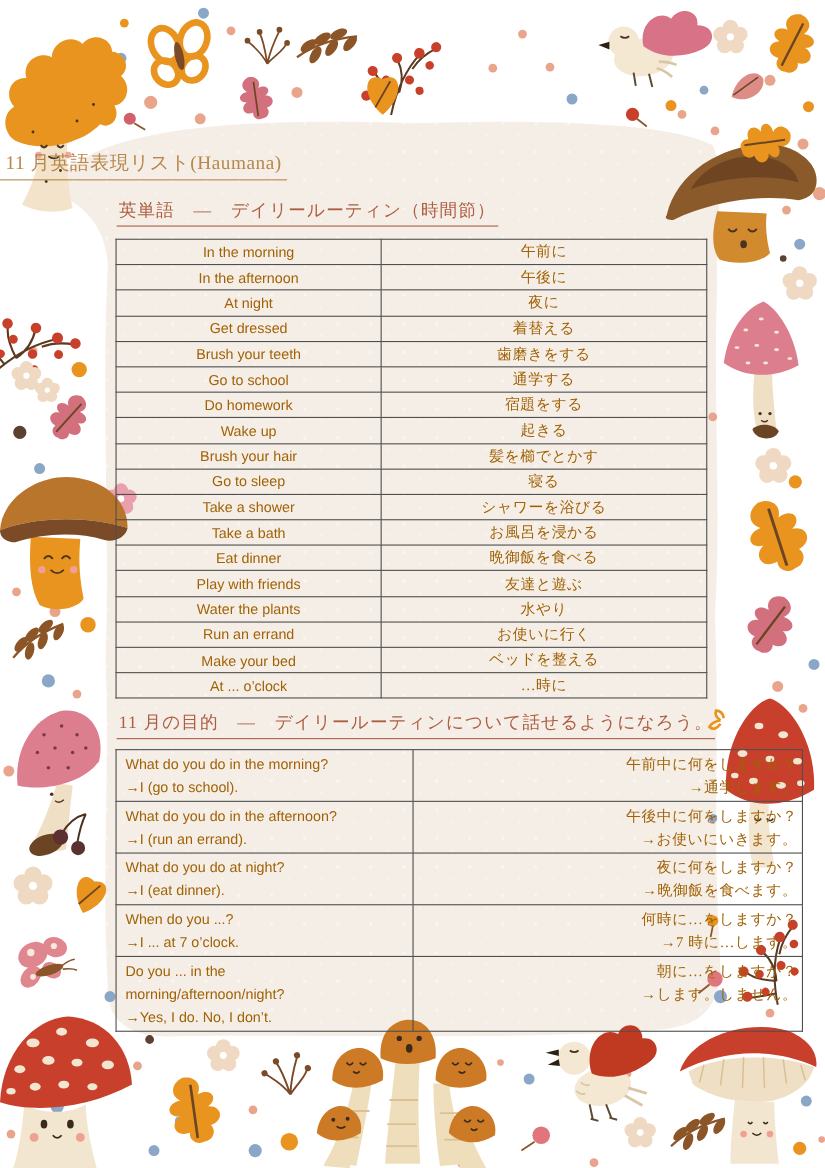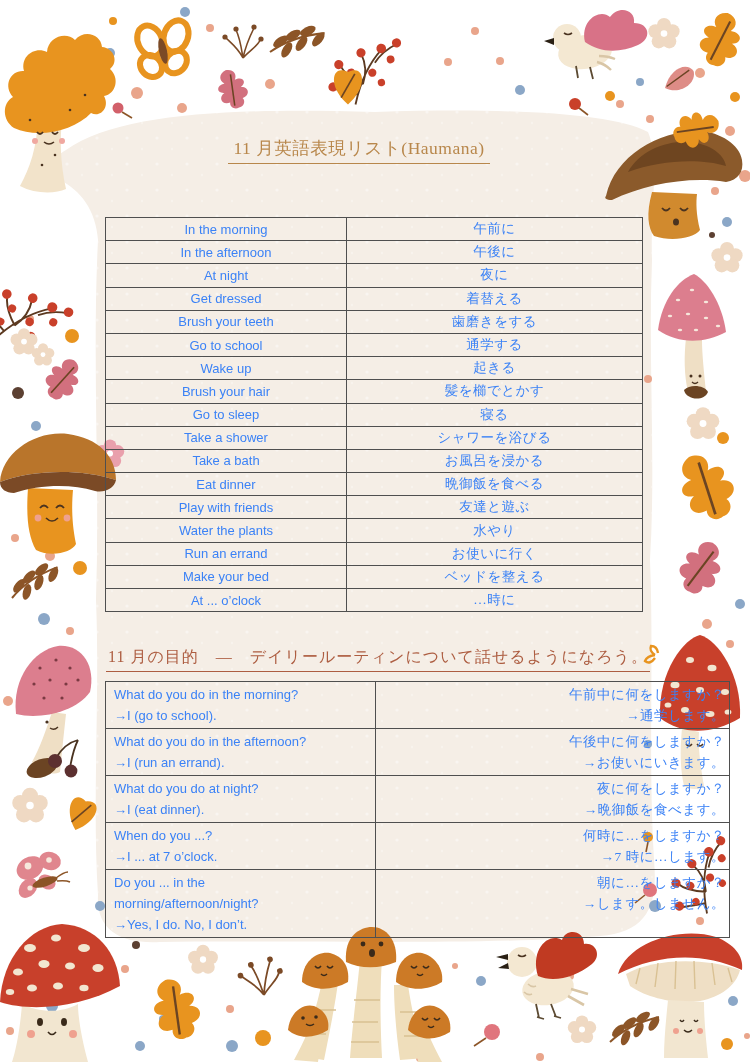--- a/index.html
+++ b/index.html
@@ -1,35 +1,35 @@
 <!DOCTYPE html>
 <html><head>
 <meta charset="utf-8">
 <style>
   html,body{margin:0;padding:0;background:#fff;}
   .page{position:relative;width:750px;height:1062px;background:#ffffff;overflow:hidden;
         font-family:"Liberation Sans",sans-serif;}
   svg.deco{position:absolute;left:0;top:0;z-index:1;}
   .content{position:absolute;left:0;top:0;width:750px;height:1062px;z-index:2;}
 
-  .title-wrap{position:absolute;top:136px;left:0;width:670px;text-align:center;padding-left:24px;}
+  .title-wrap{position:absolute;top:136px;left:0;width:670px;text-align:left;}
   .title-wrap span{display:inline-block;font-family:"Liberation Serif","DejaVu Serif",serif;
       font-size:17.5px;color:#B8874B;border-bottom:1.5px solid #B8874B;
       padding:0 5px 3px;letter-spacing:.5px;}
 
   .sec{position:absolute;left:106px;}
   .sec span{display:inline-block;font-family:"Liberation Serif","DejaVu Serif",serif;
       font-size:16px;color:#AD5D41;border-bottom:1.5px solid #AD5D41;
       padding:0 2px 3px;letter-spacing:1px;}
   #sec1{top:181px;}
   #sec2{top:647px;}
 
   table{position:absolute;left:105px;border-collapse:collapse;table-layout:fixed;
         border:1.5px solid #4F4F4F;}
-  td{border:1px solid #4F4F4F;color:#3b82f6;}
+  td{border:1px solid #4F4F4F;color:#a16207;}
 
   #t1{top:217px;width:538px;}
   #t1 td{height:22.2px;text-align:center;vertical-align:middle;padding:0;}
   #t1 td.en{width:240px;font-size:13px;}
   #t1 td.ja{font-family:"Liberation Serif","DejaVu Serif",serif;font-size:13.5px;letter-spacing:.5px;margin-top:20px;}
 
   #t2{top:681px;width:625px;}
   #t2 td{vertical-align:top;text-align:left;padding:2px 4px 2px 8px;}
   #t2 td.en{width:257px;font-size:13px;}
   #t2 td.ja{font-family:"Liberation Serif","DejaVu Serif",serif;font-size:13.5px;letter-spacing:.5px;text-align:right;}
@@ -444,20 +444,23 @@
     <circle cx="648" cy="837" r="5" fill="#E8941F"></circle>
         <path d="M648,842 l-2,10" stroke="#8C5527" stroke-width="1.6"></path>
   </g>
 </svg>
 
 <div class="content">
   <div class="title-wrap">
     <span>11 月英語表現リスト(Haumana)</span>
   </div>
 
+  <div class="sec" id="sec1">
+    <span>英単語　―　デイリールーティン（時間節）</span>
+  </div>
 
   <table id="t1">
     <tbody>
       <tr>
             <td class="en">In the morning</td>
             <td class="ja">午前に</td>
           </tr>
       <tr>
             <td class="en">In the afternoon</td>
             <td class="ja">午後に</td>
@@ -470,20 +473,24 @@
             <td class="en">Get dressed</td>
             <td class="ja">着替える</td>
           </tr>
       <tr>
             <td class="en">Brush your teeth</td>
             <td class="ja">歯磨きをする</td>
           </tr>
       <tr>
             <td class="en">Go to school</td>
             <td class="ja">通学する</td>
+          </tr>
+      <tr>
+            <td class="en">Do homework</td>
+            <td class="ja">宿題をする</td>
           </tr>
       <tr>
             <td class="en">Wake up</td>
             <td class="ja">起きる</td>
           </tr>
       <tr>
             <td class="en">Brush your hair</td>
             <td class="ja">髪を櫛でとかす</td>
           </tr>
       <tr>

